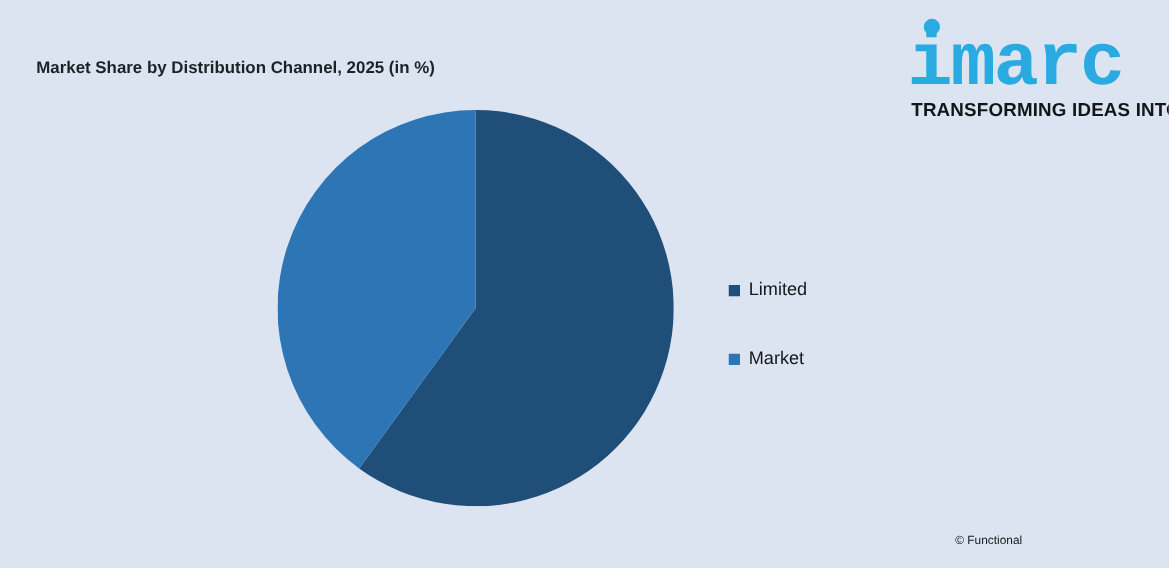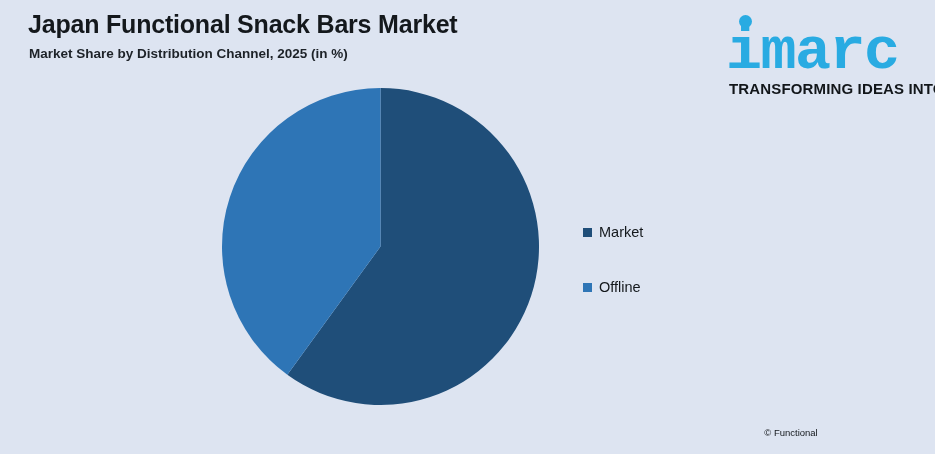--- a/index.html
+++ b/index.html
@@ -129,46 +129,45 @@
     color: #14181c;
     line-height: 14px;
     white-space: nowrap;
   }
 </style>
 </head>
 <body style="background: rgb(221, 228, 241);">
 
 <div class="canvas">
 
-  <div class="title">Japan Functional Snack Bars Market</div>
   <div class="subtitle">Market Share by Distribution Channel, 2025 (in %)</div>
 
   <div class="logo-block">
     <div class="logo-dot"></div>
     <div class="logo-word">imarc</div>
     <div class="logo-tagline">TRANSFORMING IDEAS INTO IMPACT</div>
   </div>
 
   <div class="pie-wrap">
     <svg class="pie-svg" width="317" height="317" viewBox="0 0 317 317">
       <g id="pie-slices">
           <path d="M 158.5 158.5 L 158.50 0.00 A 158.5 158.5 0 1 1 65.34 286.73 Z" fill="#1f4e79"></path>
           <path d="M 158.5 158.5 L 65.34 286.73 A 158.5 158.5 0 0 1 158.50 0.00 Z" fill="#2e75b6"></path>
         </g>
     </svg>
   </div>
 
   <div class="legend">
     <div class="legend-row">
       <span class="legend-swatch" style="background: rgb(31, 78, 121);"></span>
-      <span class="legend-label">Market</span>
+      <span class="legend-label">Limited</span>
     </div>
     <div class="legend-row">
       <span class="legend-swatch" style="background: rgb(46, 117, 182);"></span>
-      <span class="legend-label">Offline</span>
+      <span class="legend-label">Market</span>
     </div>
   </div>
 
   <div class="footer">
     <div class="footer-line">© Functional</div>
   </div>
 
 </div>
 
 </body></html>

